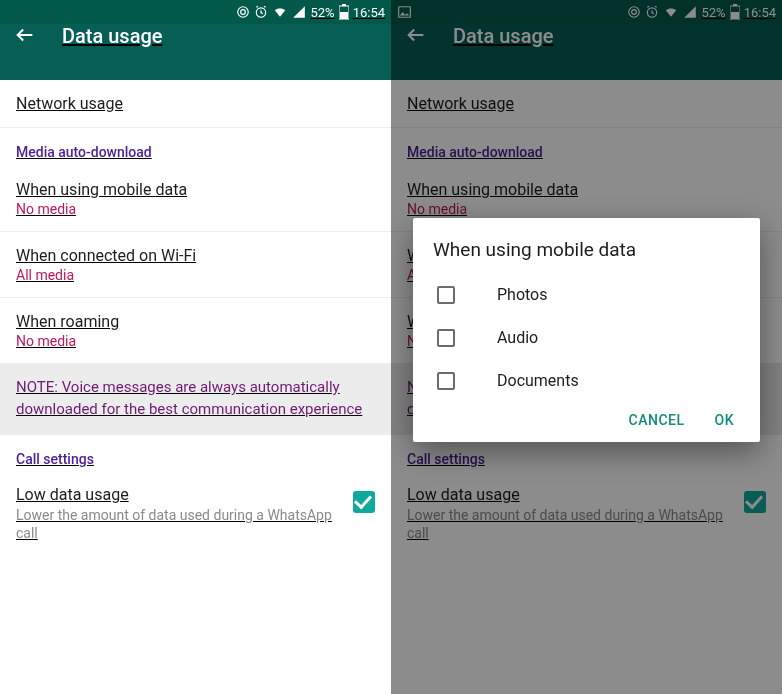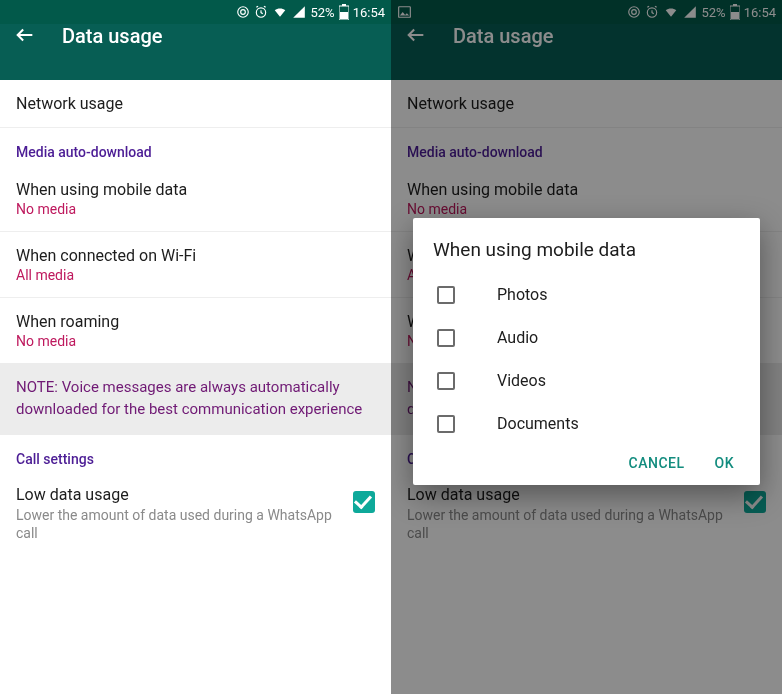--- a/index.html
+++ b/index.html
@@ -11,20 +11,21 @@
     overflow: hidden;
     position: relative;
   }
   .screens { display: flex; width: 782px; height: 694px; }
   .screen {
     width: 391px;
     height: 694px;
     position: relative;
     background: #fff;
     overflow: hidden;
+    text-decoration: underline;
   }
   .status-bar {
     height: 24px;
     background: #02594a;
     display: flex;
     align-items: center;
     justify-content: flex-end;
     padding: 0 6px;
     gap: 4px;
     color: #fff;
@@ -308,24 +309,20 @@
       <div class="dialog-option">
         <div class="box"></div>
         <div class="lbl">Photos</div>
       </div>
       <div class="dialog-option">
         <div class="box"></div>
         <div class="lbl">Audio</div>
       </div>
       <div class="dialog-option">
         <div class="box"></div>
-        <div class="lbl">Videos</div>
-      </div>
-      <div class="dialog-option">
-        <div class="box"></div>
         <div class="lbl">Documents</div>
       </div>
       <div class="dialog-actions">
         <span class="btn">CANCEL</span>
         <span class="btn">OK</span>
       </div>
     </div>
   </div>
 
 </div>

